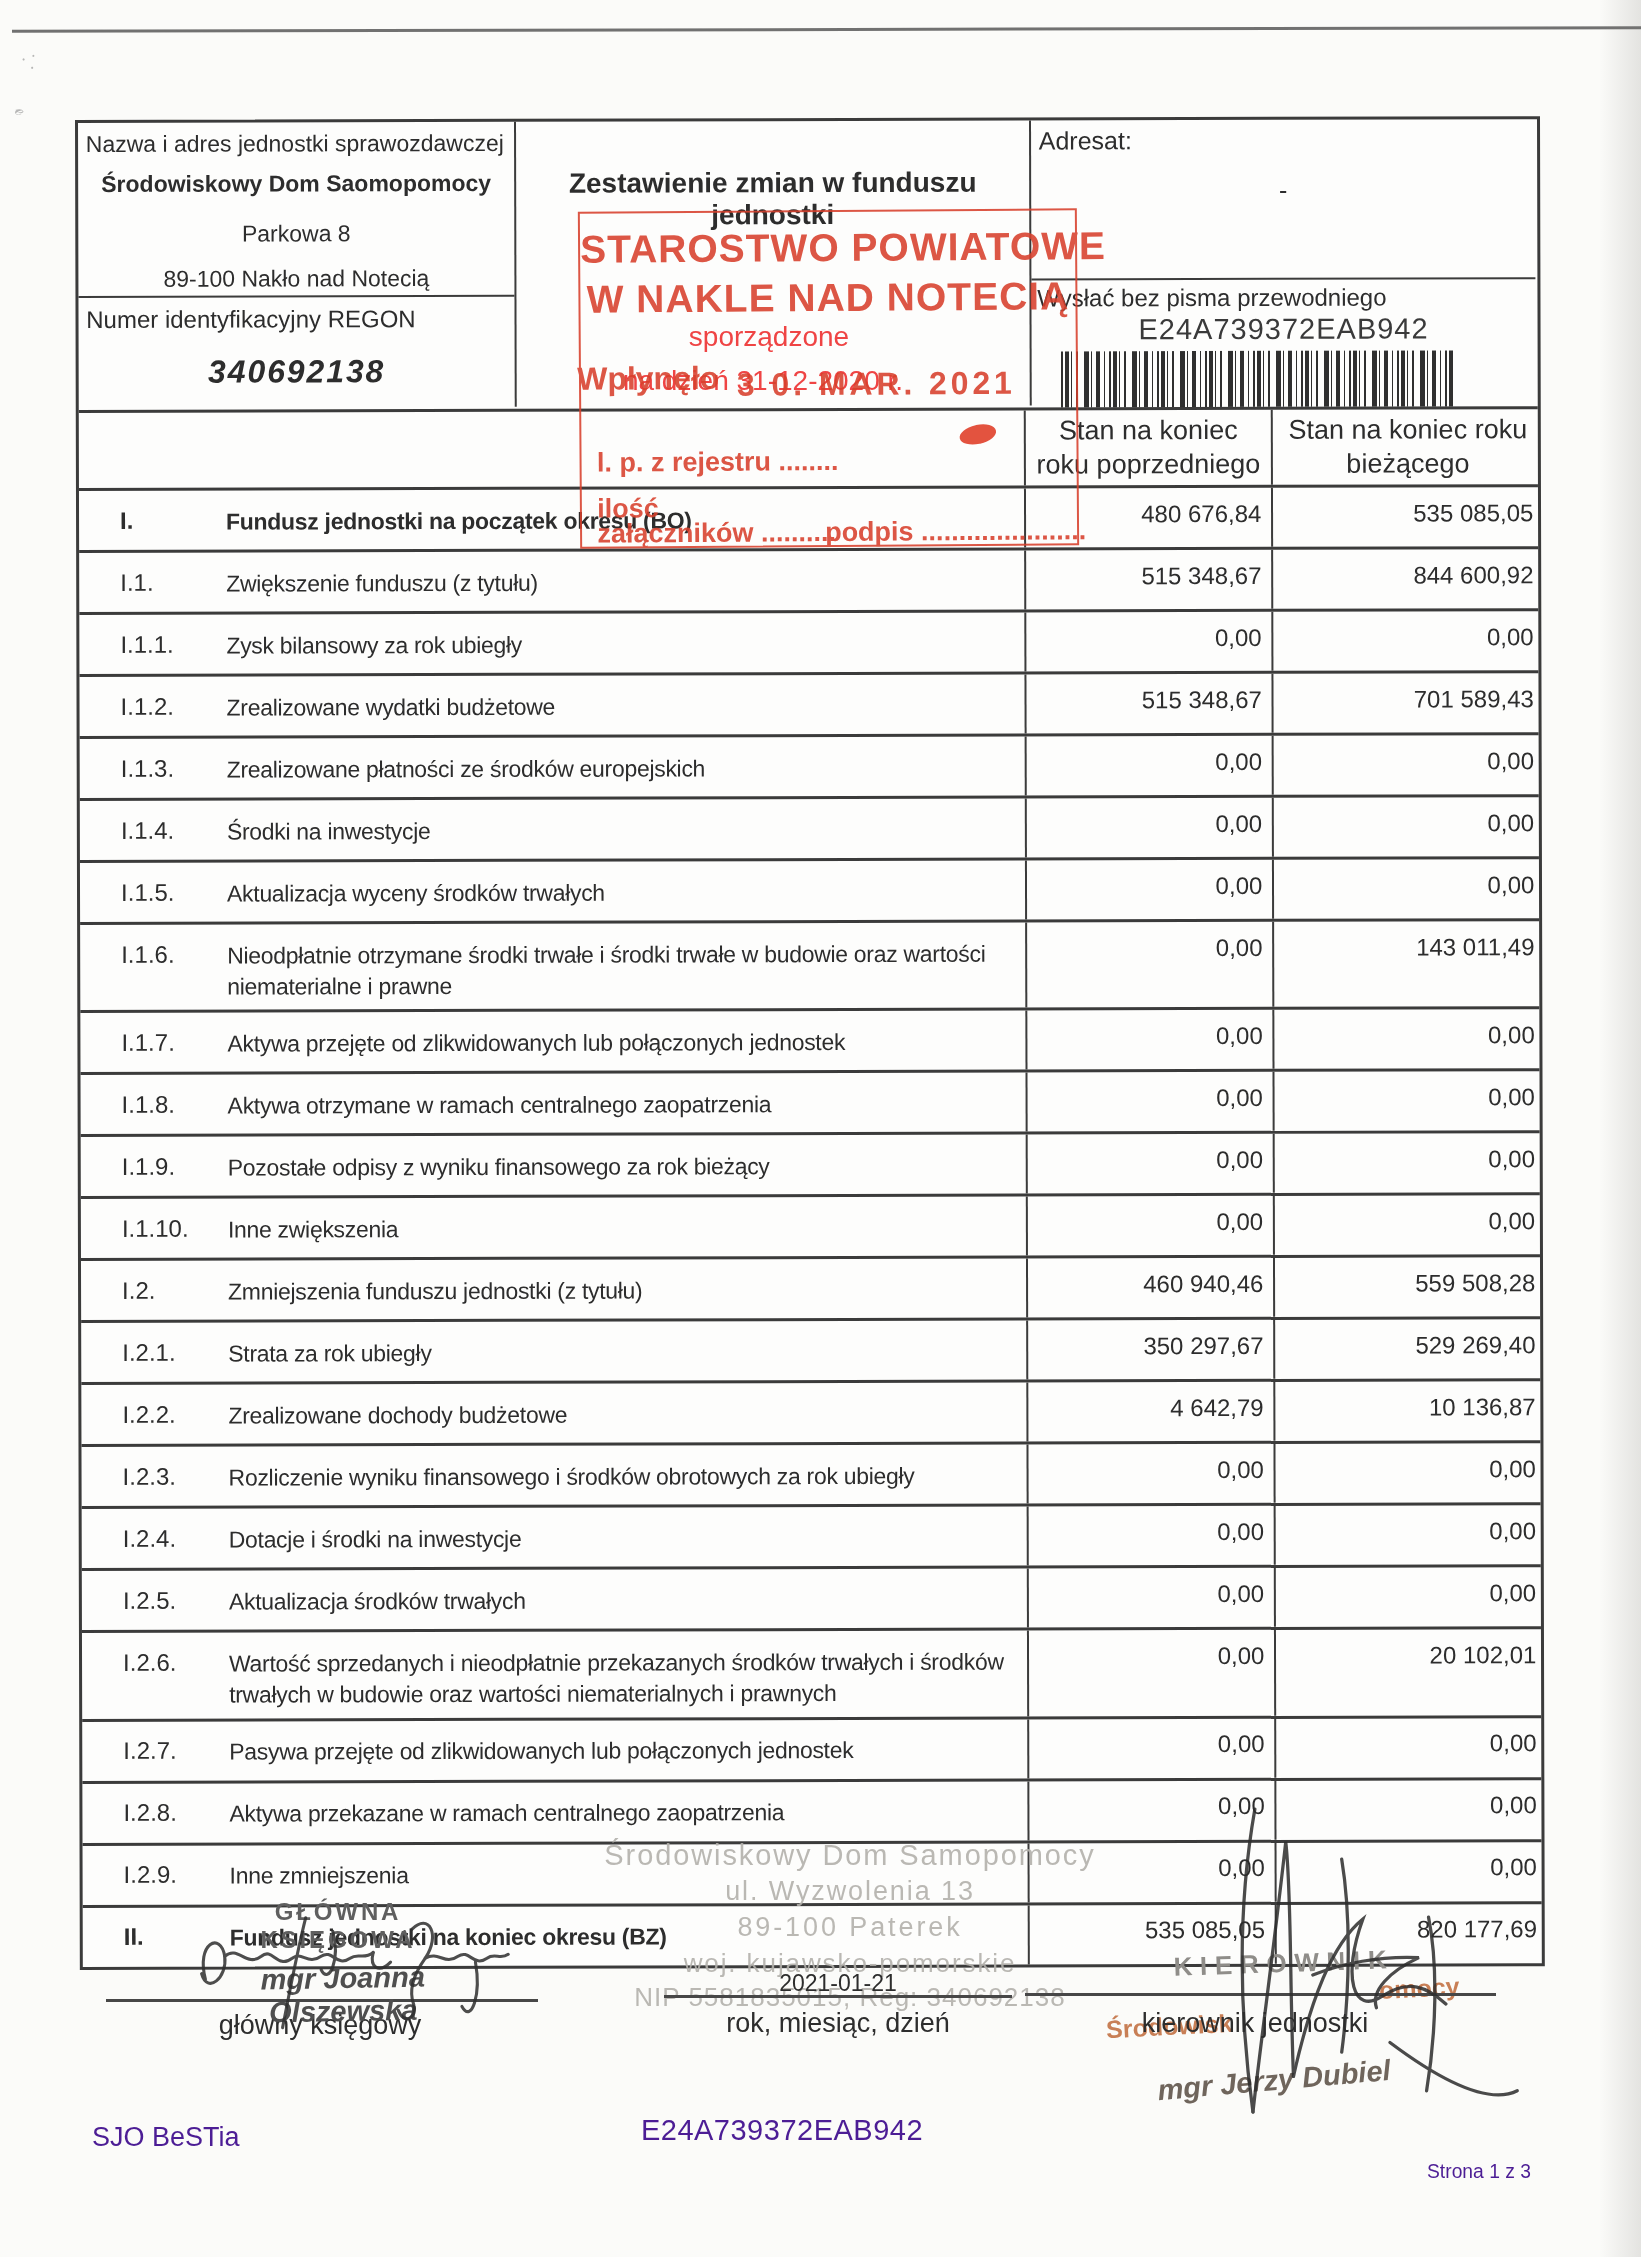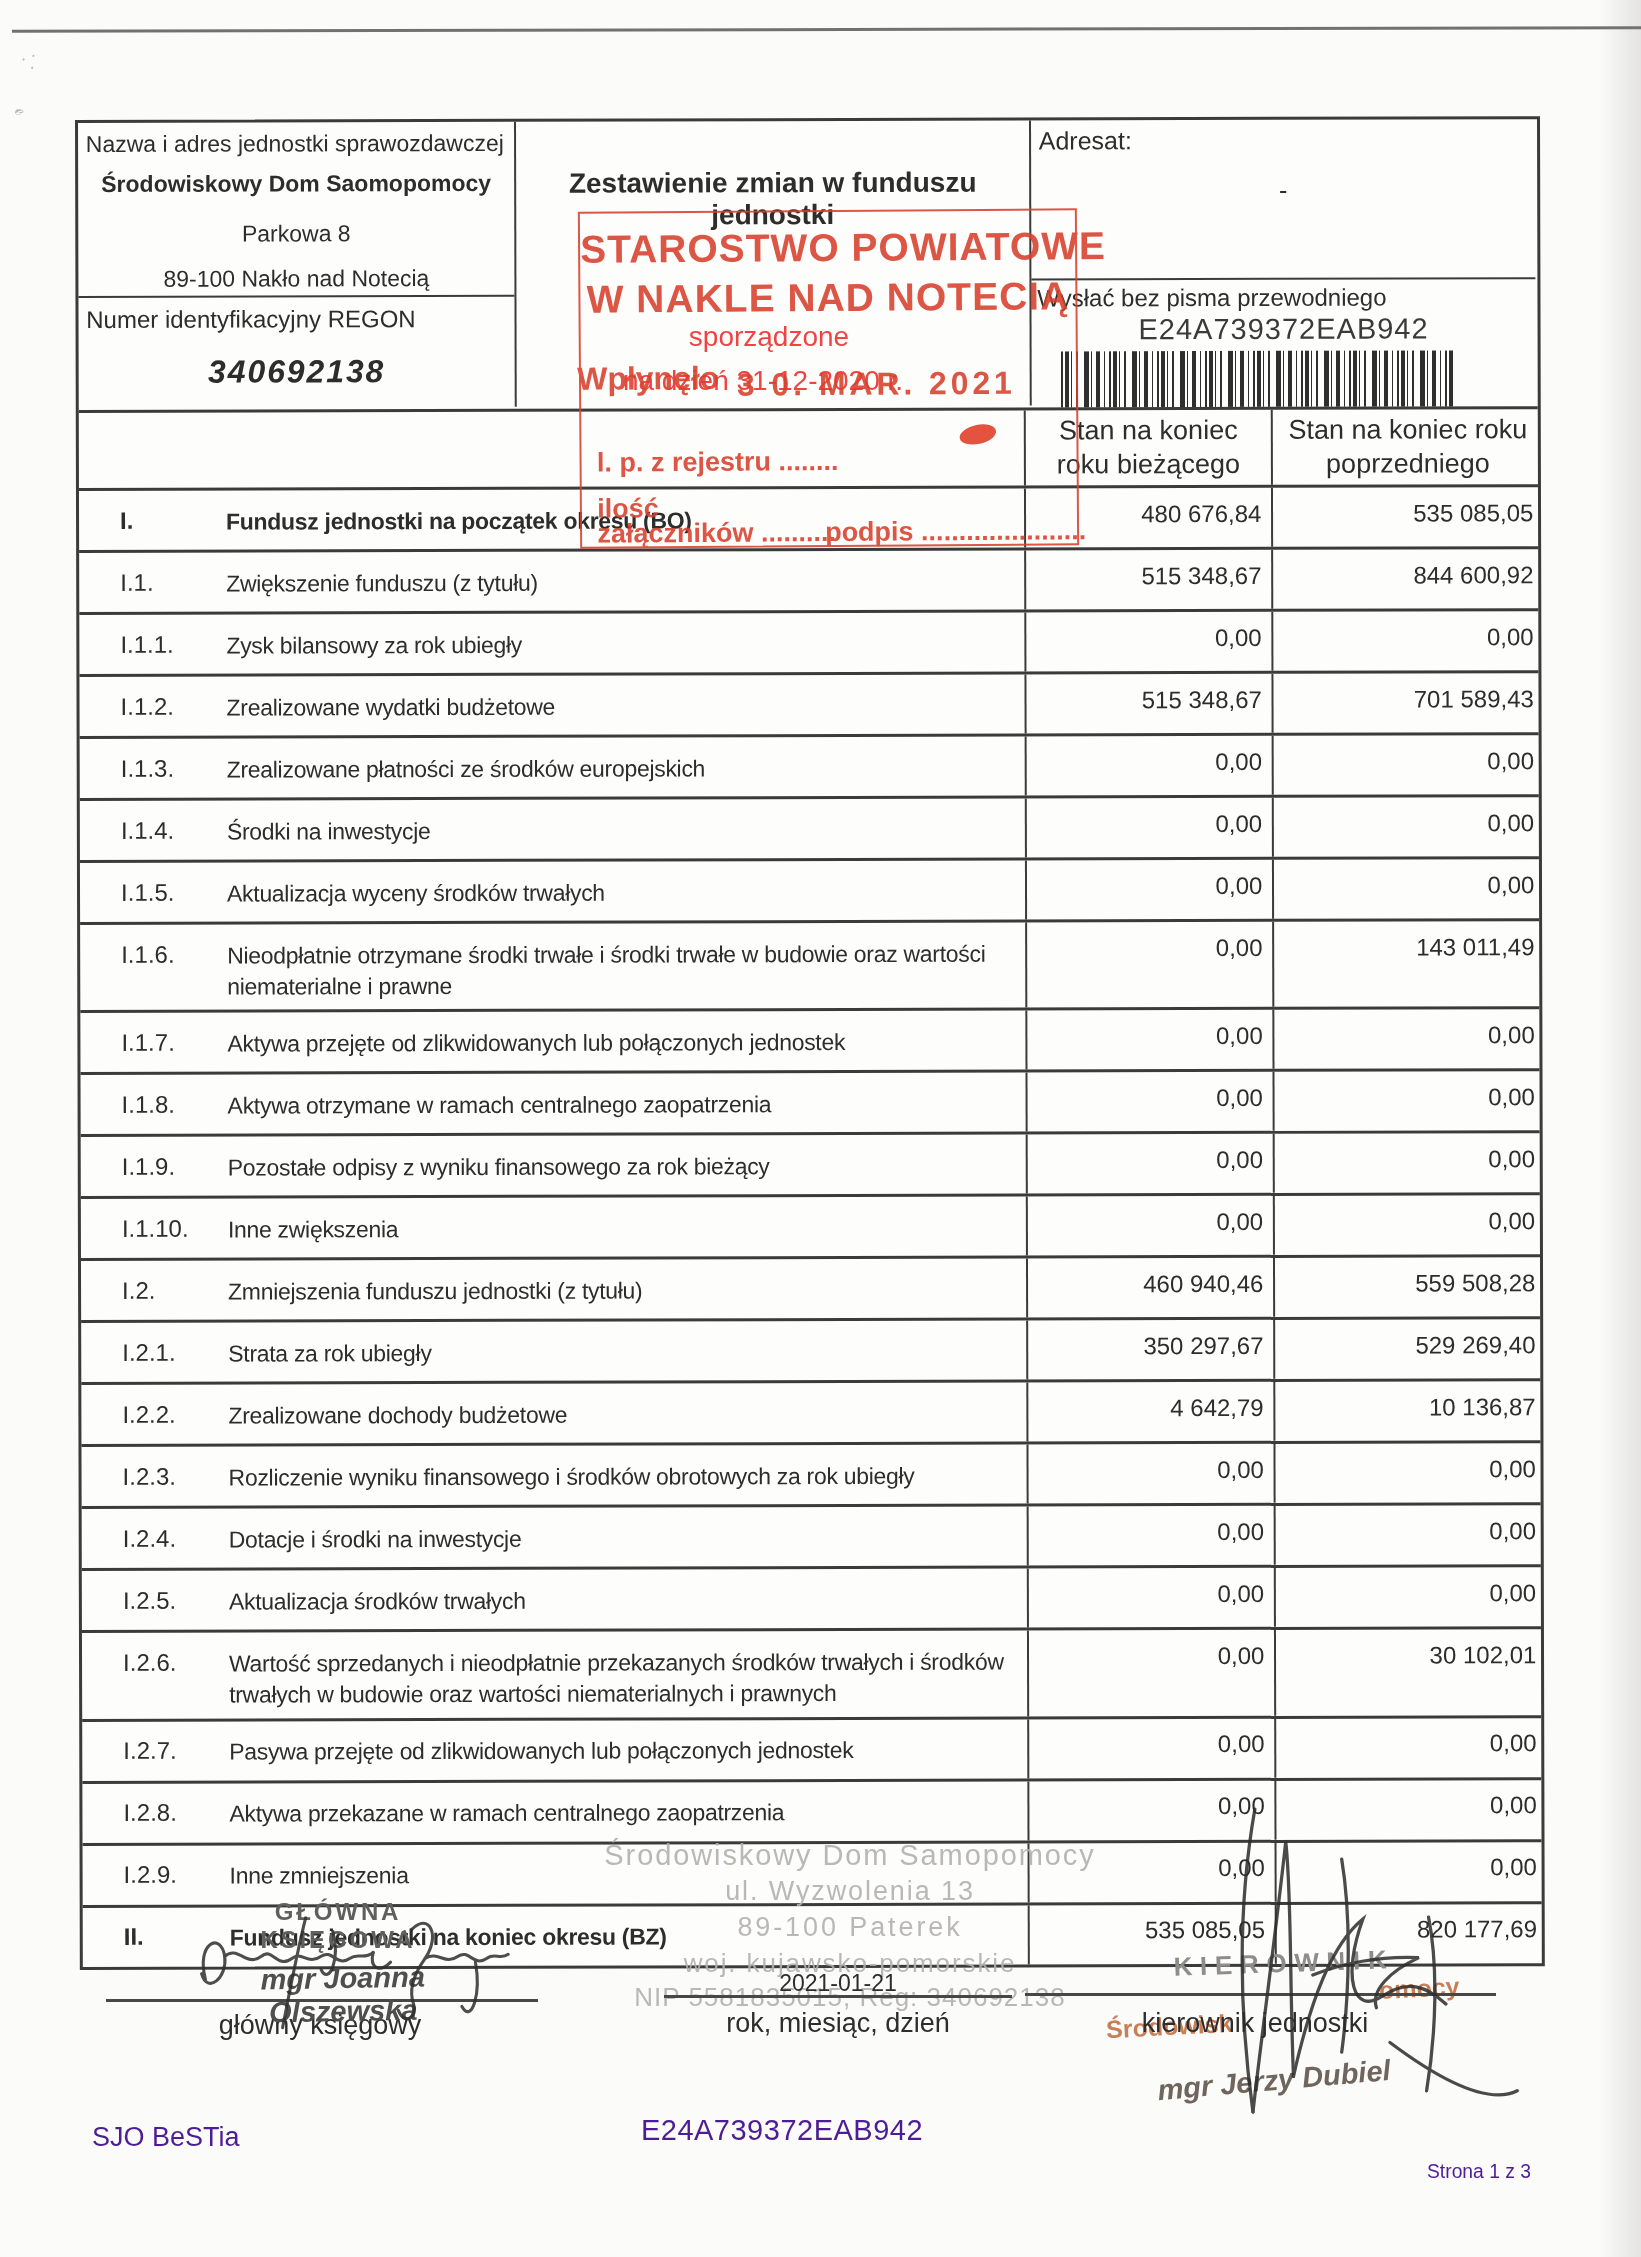--- a/index.html
+++ b/index.html
@@ -110,22 +110,22 @@
       <div class="box-wyslac">
         <div class="abs t25" style="left:5.8px;top:3.9px;">Wysłać bez pisma przewodniego</div>
         <div class="abs ctr doc-code" style="top:33px;">E24A739372EAB942</div>
         <div class="abs barcode"></div>
       </div>
     </div>
   </div>
 
   <div class="thead">
     <div></div>
+    <div class="th-cell">Stan na koniec roku poprzedniego</div>
     <div class="th-cell">Stan na koniec roku bieżącego</div>
-    <div class="th-cell">Stan na koniec roku poprzedniego</div>
   </div>
 
   <div id="tbody">
       <div class="trow bold">
         <div class="tno">I.</div>
         <div class="tdesc">Fundusz jednostki na początek okresu (BO)</div>
         <div class="tval">480 676,84</div>
         <div class="tval">535 085,05</div>
       </div>
       <div class="trow">
@@ -227,21 +227,21 @@
       <div class="trow">
         <div class="tno">I.2.5.</div>
         <div class="tdesc">Aktualizacja środków trwałych</div>
         <div class="tval">0,00</div>
         <div class="tval">0,00</div>
       </div>
       <div class="trow">
         <div class="tno">I.2.6.</div>
         <div class="tdesc">Wartość sprzedanych i nieodpłatnie przekazanych środków trwałych i środków trwałych w budowie oraz wartości niematerialnych i prawnych</div>
         <div class="tval">0,00</div>
-        <div class="tval">30 102,01</div>
+        <div class="tval">20 102,01</div>
       </div>
       <div class="trow">
         <div class="tno">I.2.7.</div>
         <div class="tdesc">Pasywa przejęte od zlikwidowanych lub połączonych jednostek</div>
         <div class="tval">0,00</div>
         <div class="tval">0,00</div>
       </div>
       <div class="trow">
         <div class="tno">I.2.8.</div>
         <div class="tdesc">Aktywa przekazane w ramach centralnego zaopatrzenia</div>

